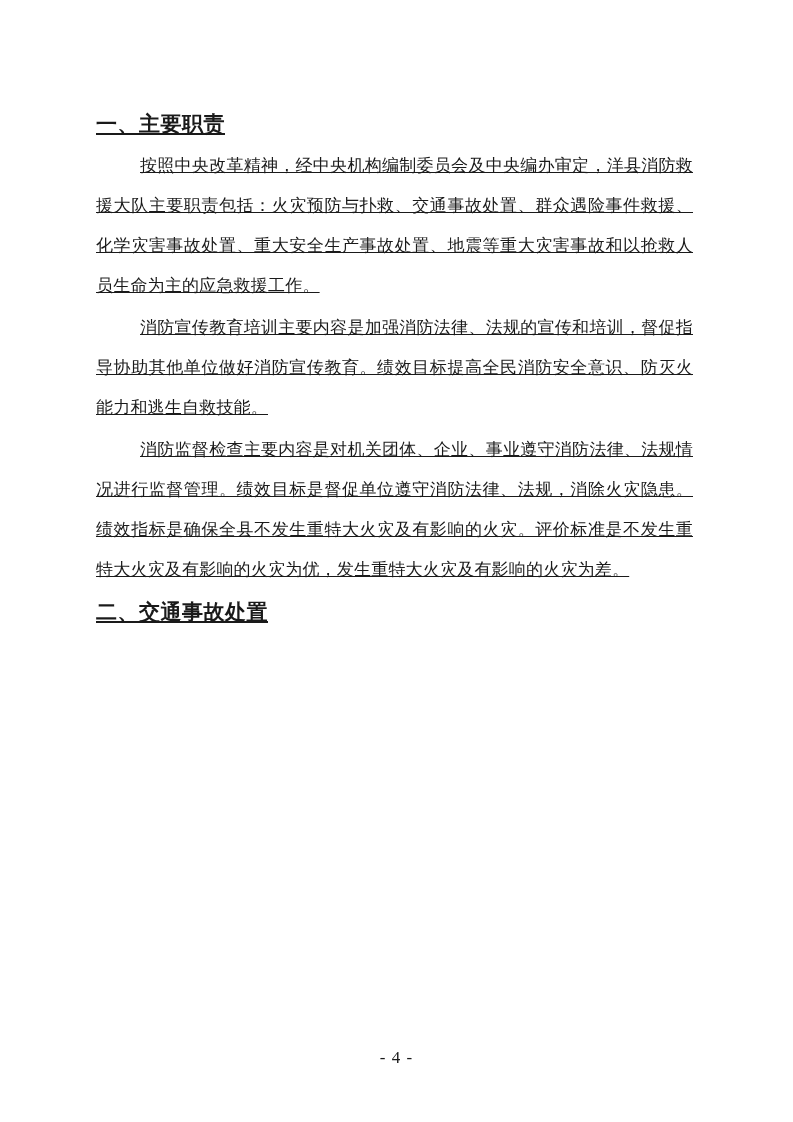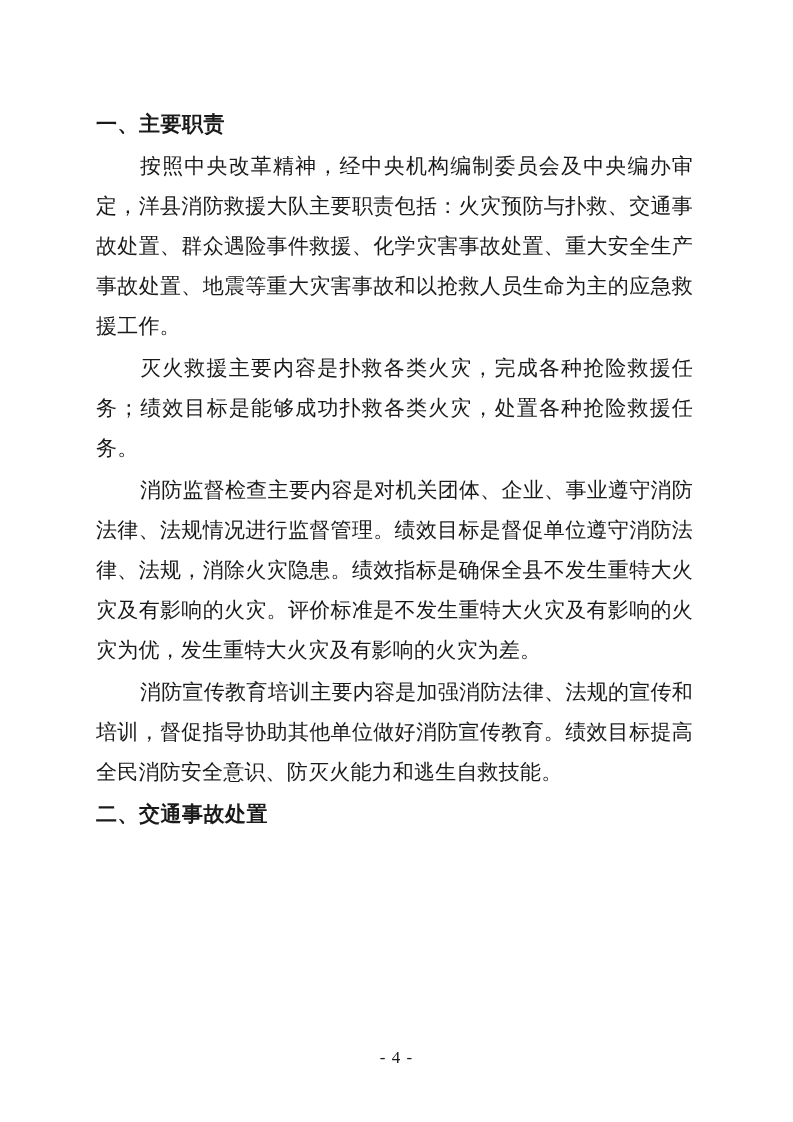--- a/index.html
+++ b/index.html
@@ -16,34 +16,35 @@
     overflow: hidden;
   }
   .page {
     position: absolute;
     left: 0;
     top: 0;
     width: 645px;
     height: 1122px;
     box-sizing: border-box;
     padding: 104px 68px 40px 96px;
+    text-decoration: underline;
   }
   .doc-body {
     width: 601px;
   }
   h2.section-heading {
     font-size: 21px;
     font-weight: bold;
     line-height: 40px;
     margin: 0 0 2px 0;
     letter-spacing: 0.5px;
     font-family: "Liberation Serif", "DejaVu Serif", serif;
   }
   p.para {
-    font-size: 21px;
+    font-size: 17px;
     line-height: 40px;
     margin: 0 4px 2px 0;
     text-indent: 44px;
     text-align: justify;
     text-justify: inter-ideograph;
     letter-spacing: 0.2px;
   }
   .page-number {
     position: absolute;
     left: 0;
@@ -59,25 +60,24 @@
 </head>
 <body>
 
 <div class="page">
   <div class="doc-body">
 
     <h2 class="section-heading">一、主要职责</h2>
 
     <p class="para">按照中央改革精神，经中央机构编制委员会及中央编办审定，洋县消防救援大队主要职责包括：火灾预防与扑救、交通事故处置、群众遇险事件救援、化学灾害事故处置、重大安全生产事故处置、地震等重大灾害事故和以抢救人员生命为主的应急救援工作。</p>
 
-    <p class="para">灭火救援主要内容是扑救各类火灾，完成各种抢险救援任务；绩效目标是能够成功扑救各类火灾，处置各种抢险救援任务。</p>
+
+    <p class="para">消防宣传教育培训主要内容是加强消防法律、法规的宣传和培训，督促指导协助其他单位做好消防宣传教育。绩效目标提高全民消防安全意识、防灭火能力和逃生自救技能。</p>
 
     <p class="para">消防监督检查主要内容是对机关团体、企业、事业遵守消防法律、法规情况进行监督管理。绩效目标是督促单位遵守消防法律、法规，消除火灾隐患。绩效指标是确保全县不发生重特大火灾及有影响的火灾。评价标准是不发生重特大火灾及有影响的火灾为优，发生重特大火灾及有影响的火灾为差。</p>
-
-    <p class="para">消防宣传教育培训主要内容是加强消防法律、法规的宣传和培训，督促指导协助其他单位做好消防宣传教育。绩效目标提高全民消防安全意识、防灭火能力和逃生自救技能。</p>
 
     <h2 class="section-heading">二、交通事故处置</h2>
 
 
   </div>
 </div>
 
 <div class="page-number">- 4 -</div>
 
 </body></html>

